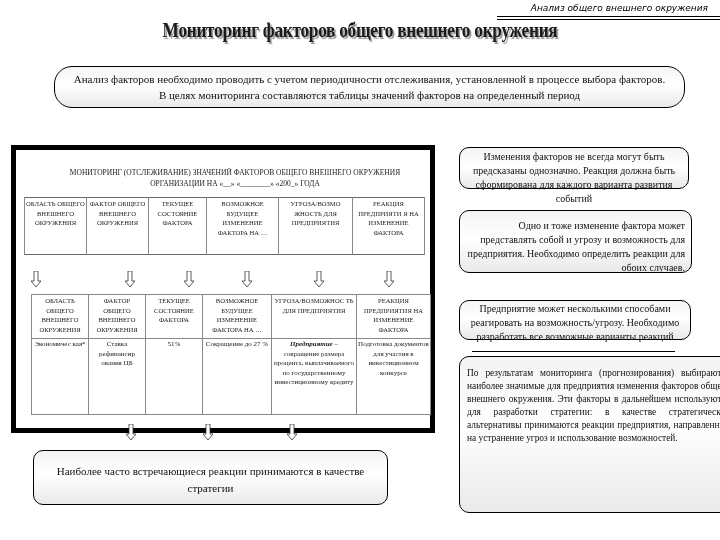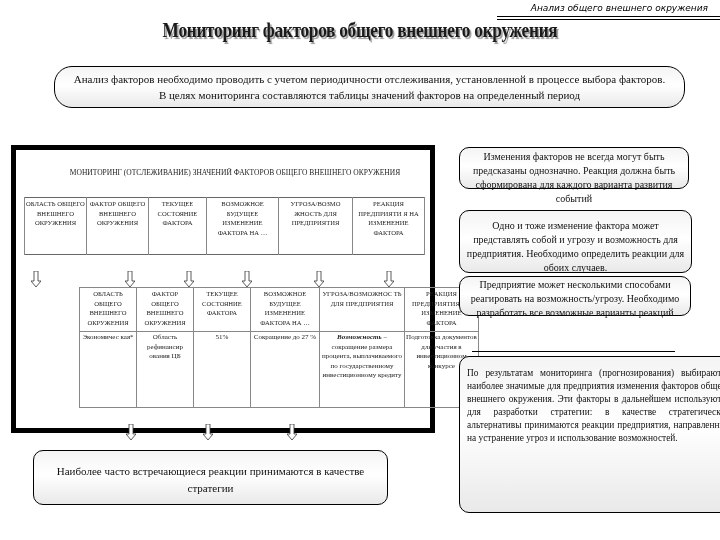--- a/index.html
+++ b/index.html
@@ -61,39 +61,39 @@
     border: 1px solid #888; text-align: center; vertical-align: top;
     font-weight: normal; padding: 1px 1px;
     text-transform: uppercase; overflow: hidden;
   }
   table.mon th { border-top: 1.5px solid #555; border-bottom: 1.5px solid #555; }
   table.t1 { left: 8px; top: 47px; width: 400px; }
   table.t1 td, table.t1 th { border-top: none; border-bottom: none; }
   table.t1 tr { height: 57px; }
   table.t1 { border-top: 1px solid #666; border-bottom: 1px solid #666; }
 
-  table.t2 { left: 15px; top: 137px; width: 399px; margin-left: 48px; }
+  table.t2 { left: 15px; top: 144px; width: 399px; }
   table.t2 th { height: 44px; border-top: 1px solid #888; border-bottom: 1px solid #888;}
   table.t2 td.data { text-transform: none; font-size: 7px; line-height: 9.5px; height: 76px; }
   table.t2 td.data em { font-weight: bold; font-style: italic; }
 
   .arrow {
     position: absolute; width: 10px; height: 16px;
   }
 
   .reaction-box {
     left: 33px; top: 450px; width: 355px; height: 55px;
     font-size: 11px; line-height: 17px; text-align: center;
     padding-top: 12px;
   }
 
   .side-box { left: 459px; font-size: 10px; line-height: 14px; text-align: center; padding: 2px 6px; }
   .side-1 { top: 147px; width: 230px; height: 42px; }
-  .side-2 { top: 210px; width: 233px; height: 63px; padding-top: 8px; }
-  .side-3 { top: 276px; width: 232px; height: 40px; padding: 1px 3px; }
+  .side-2 { top: 210px; width: 233px; height: 63px; padding-top: 8px; text-align: right; }
+  .side-3 { top: 300px; width: 232px; height: 40px; padding: 1px 3px; }
   .side-3-rule {
     position: absolute; left: 472px; top: 351px; width: 203px; height: 0;
     border-top: 1.5px solid #000;
   }
   .side-4 {
     top: 356px; width: 279px; height: 157px;
     text-align: justify; text-align-last: left; padding: 10px 7px 4px 7px;
     font-size: 9.4px; line-height: 13px;
   }
 </style>
@@ -106,20 +106,21 @@
 
 <div class="page-title">Мониторинг факторов общего внешнего окружения</div>
 
 <div class="rounded-box intro-box">
   <span>Анализ факторов необходимо проводить с учетом периодичности отслеживания, установленной в процессе выбора факторов. В целях мониторинга составляются таблицы значений факторов на определенный период</span>
 </div>
 
 <div class="frame">
   <div class="t1-caption">
     <div>Мониторинг (отслеживание) значений факторов общего внешнего окружения</div>
+    <div>организации на «__» «________» «200_» года</div>
   </div>
 
   <table class="mon t1">
     <colgroup>
       <col style="width:62px">
         <col style="width:62px">
         <col style="width:58px">
       <col style="width:72px">
         <col style="width:74px">
         <col style="width:72px">
@@ -168,24 +169,24 @@
         <tr>
       <th>Область общего внешнего окружения</th>
       <th>Фактор общего внешнего окружения</th>
       <th>Текущее состояние фактора</th>
       <th>Возможное будущее изменение фактора на …</th>
       <th>Угроза/возможнос ть для предприятия</th>
       <th>Реакция предприятия на изменение фактора</th>
     </tr>
     <tr>
       <td class="data">Экономичес кая*</td>
-      <td class="data">Область рефинансир ования ЦБ</td>
+      <td class="data">Ставка рефинансир ования ЦБ</td>
       <td class="data">51%</td>
       <td class="data">Сокращение до 27 %</td>
-      <td class="data"><em>Возможность</em><span> – сокращение размера процента, выплачиваемого по государственному инвестиционному кредиту</span></td>
+      <td class="data"><em>Предприятие</em><span> – сокращение размера процента, выплачиваемого по государственному инвестиционному кредиту</span></td>
       <td class="data">Подготовка документов для участия в инвестиционном конкурсе</td>
     </tr>
   </tbody>
     </table>
 
   <svg class="arrow" style="left:110px;top:274px" viewBox="0 0 10 16">
       <path d="M3 0 H7 V10 H10 L5 16 L0 10 H3 Z" fill="#fff" stroke="#333" stroke-width="0.8"></path>
     </svg>
   <svg class="arrow" style="left:187px;top:274px" viewBox="0 0 10 16">
       <path d="M3 0 H7 V10 H10 L5 16 L0 10 H3 Z" fill="#fff" stroke="#333" stroke-width="0.8"></path>

